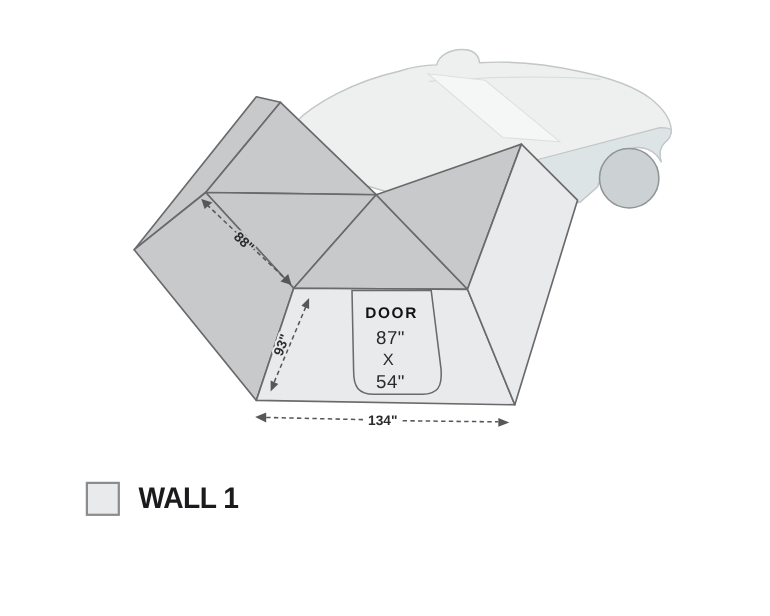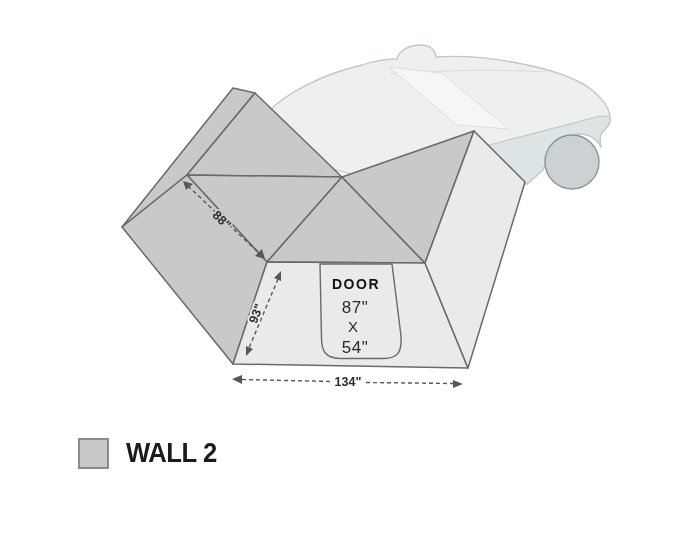--- a/index.html
+++ b/index.html
@@ -115,16 +115,16 @@
     <line class="dim-line" x1="242" y1="379.5" x2="331" y2="381.5"></line>
     <line class="dim-line" x1="366" y1="382.5" x2="453" y2="383.5"></line>
     <polygon class="dim-head" points="232,379 242,375 242,384"></polygon>
     <polygon class="dim-head" points="463,384 453,380 453,388"></polygon>
     <text class="dim-text halow" x="348" y="386">134"</text>
   </g>
 </svg>
 
 <div class="legend">
   <div class="legend-row">
-    <div class="swatch s2"></div>
-    <span class="legend-label">WALL 2</span>
+    <div class="swatch s1"></div>
+    <span class="legend-label">WALL 1</span>
   </div>
 </div>
 
 </body></html>

